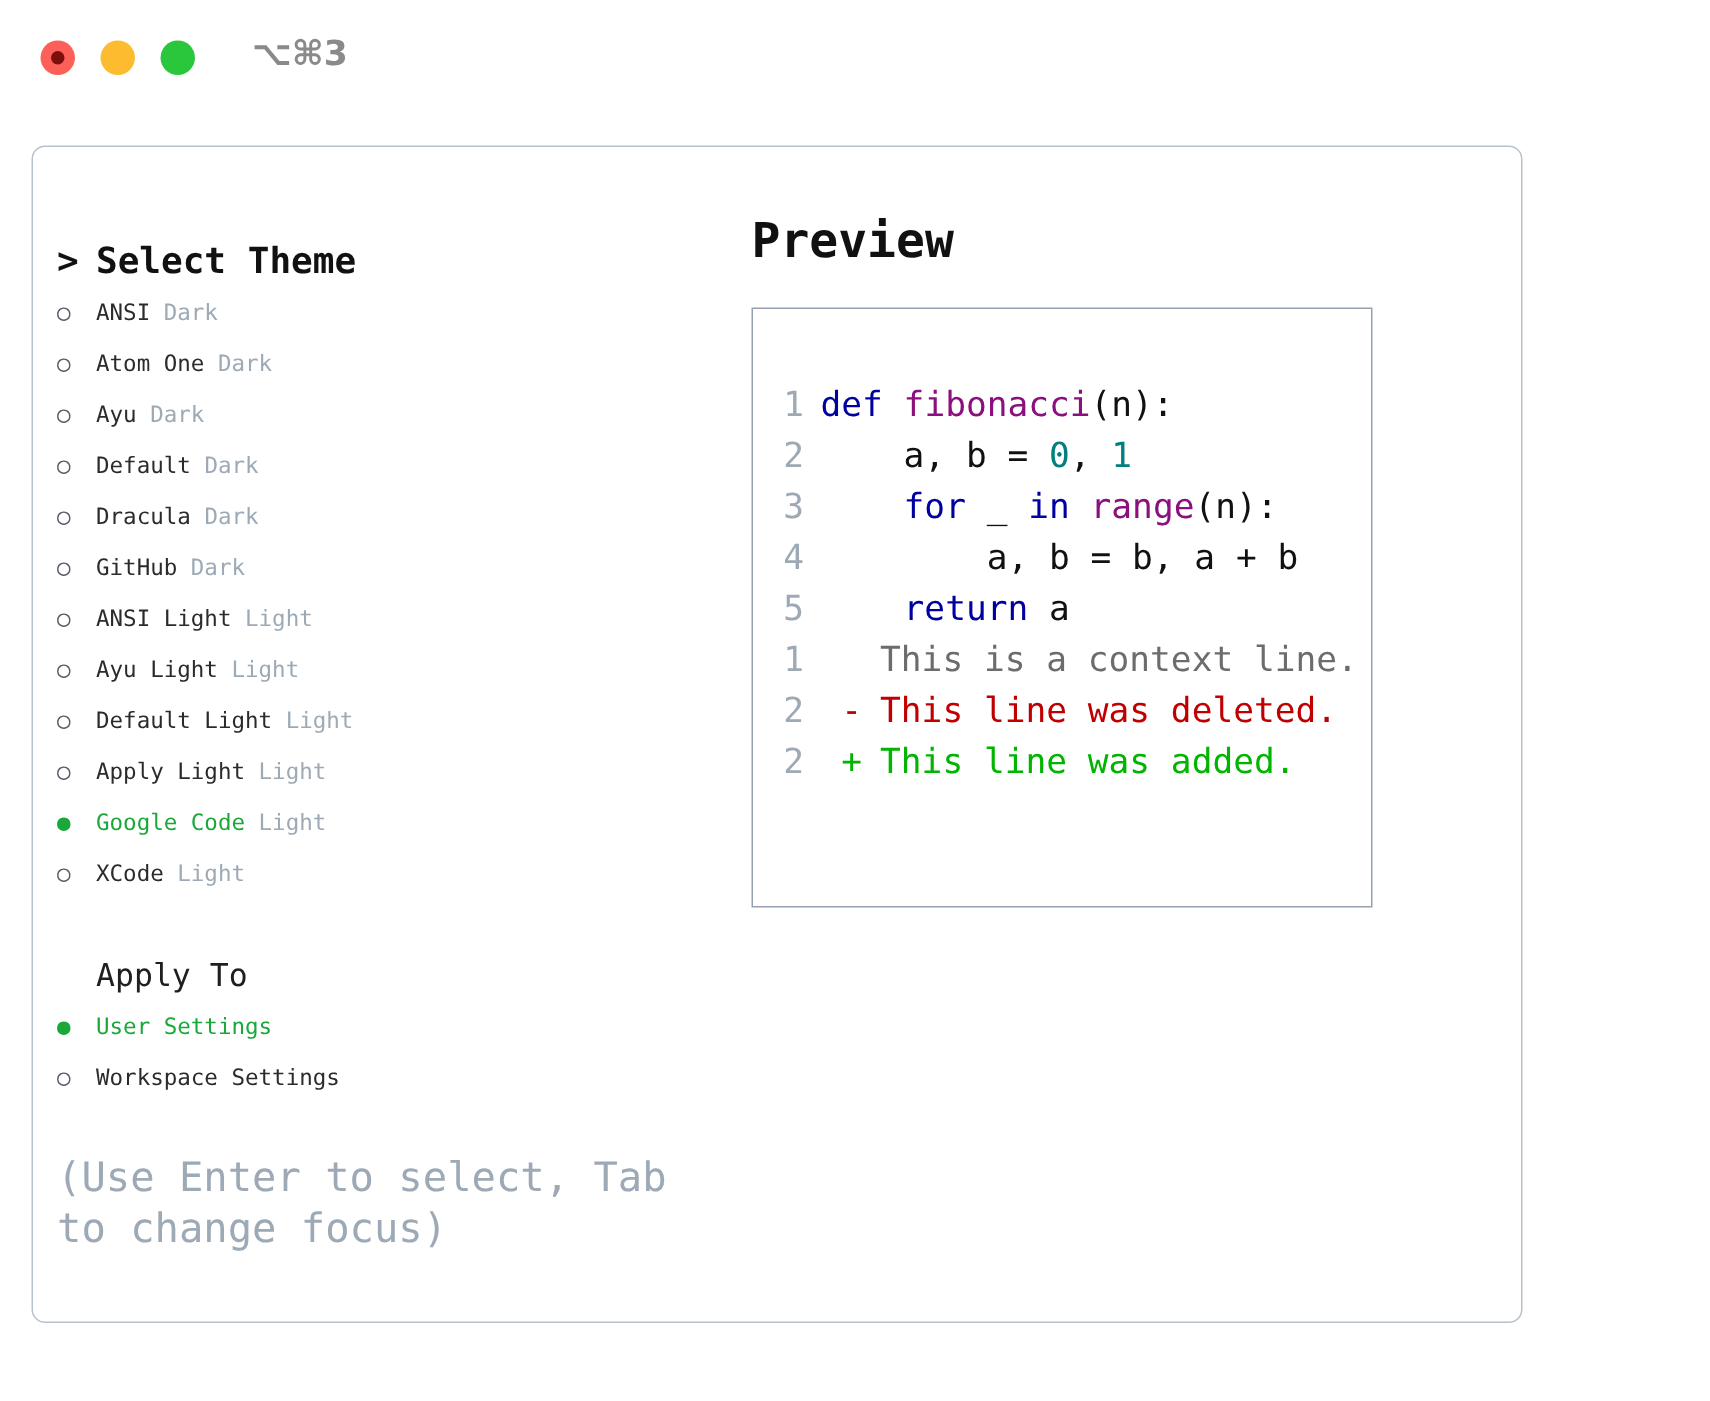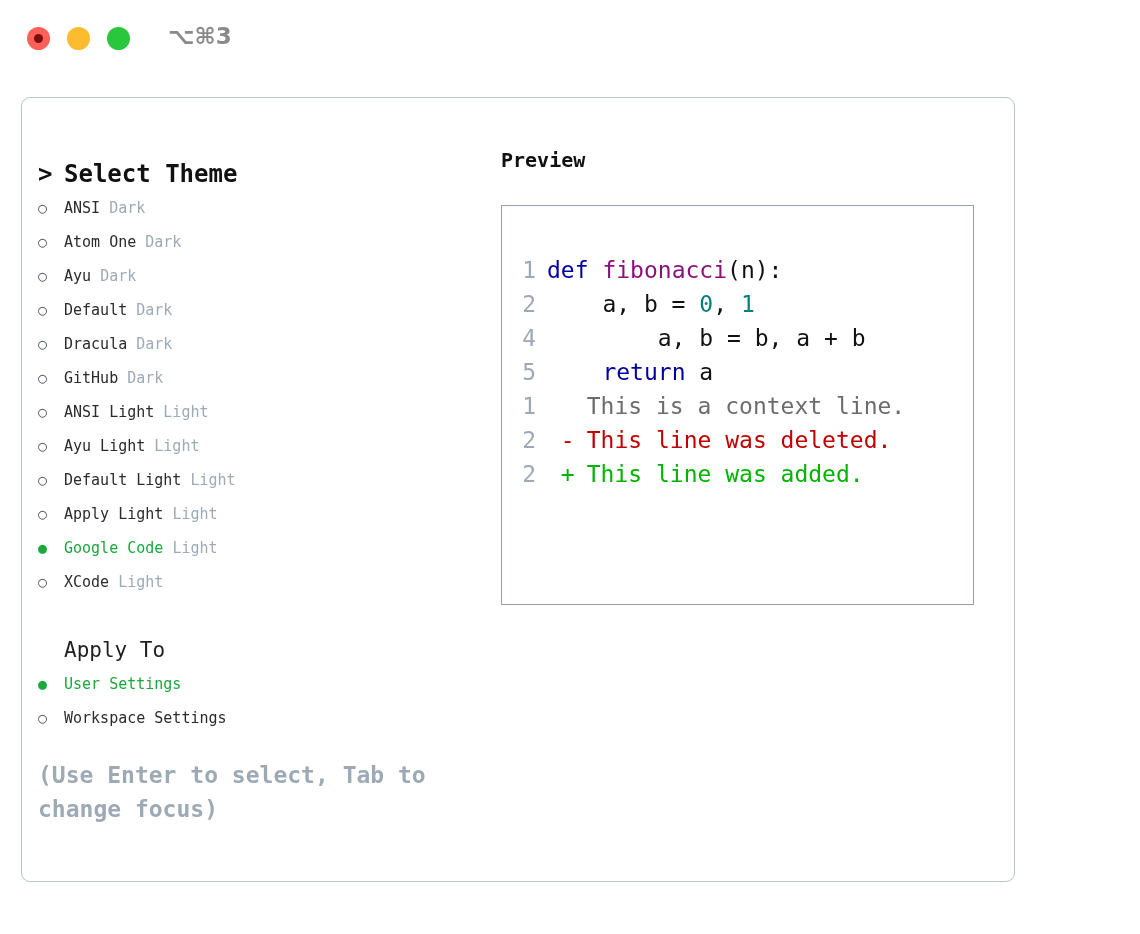--- a/index.html
+++ b/index.html
@@ -114,44 +114,43 @@
   #apply-section { margin-top: 34px; }
   .section-header {
     font-size: 21px;
     line-height: 34px;
     color: #1f1f1f;
     white-space: pre;
   }
   .section-header .marker { display: inline-block; width: 26px; }
 
   #hint-text {
-    margin-top: 23px;
-    font-size: 23px;
+    margin-top: 34px;
+    font-size: 27px;
     line-height: 34px;
     color: #9daab6;
     width: 410px;
-    font-weight: bold;
   }
 
   
   #preview-column {
     position: absolute;
     left: 479px;
     top: 45px;
     width: 500px;
   }
   #preview-title {
-    font-size: 20px;
+    font-size: 32px;
     font-weight: bold;
     color: #111111;
     line-height: 34px;
   }
   #preview-box {
     margin-top: 28px;
-    width: 473px;
+    width: 414px;
     height: 400px;
     border: 1.6px solid #93a1b0;
     box-sizing: border-box;
     background: #ffffff;
     position: relative;
   }
   #code-area {
     position: absolute;
     left: 10px;
     top: 47px;
@@ -225,20 +224,21 @@
       <div id="hint-text">(Use Enter to select, Tab to change focus)</div>
     </div>
 
     <div id="preview-column">
       <div id="preview-title">Preview</div>
       <div id="preview-box">
         <div id="code-area">
           <div id="code-lines">
               <div class="code-line"><span class="lnum">1</span><span class="kw">def</span><span class="pl"> </span><span class="fn">fibonacci</span><span class="pl">(n):</span></div>
               <div class="code-line"><span class="lnum">2</span><span class="pl">    a, b = </span><span class="num">0</span><span class="pl">, </span><span class="num">1</span></div>
+              <div class="code-line"><span class="lnum">3</span><span class="pl">    </span><span class="kw">for</span><span class="pl"> _ </span><span class="kw">in</span><span class="pl"> </span><span class="fn">range</span><span class="pl">(n):</span></div>
               <div class="code-line"><span class="lnum">4</span><span class="pl">        a, b = b, a + b</span></div>
               <div class="code-line"><span class="lnum">5</span><span class="pl">    </span><span class="kw">return</span><span class="pl"> a</span></div>
             </div>
           <div id="diff-lines" class="diff-block">
               <div class="code-line"><span class="lnum">1</span><span> </span><span class="diff-sign diff-ctx"> </span><span> </span><span class="diff-ctx">This is a context line.</span></div>
               <div class="code-line"><span class="lnum">2</span><span> </span><span class="diff-sign diff-del">-</span><span> </span><span class="diff-del">This line was deleted.</span></div>
               <div class="code-line"><span class="lnum">2</span><span> </span><span class="diff-sign diff-add">+</span><span> </span><span class="diff-add">This line was added.</span></div>
             </div>
         </div>
       </div>

